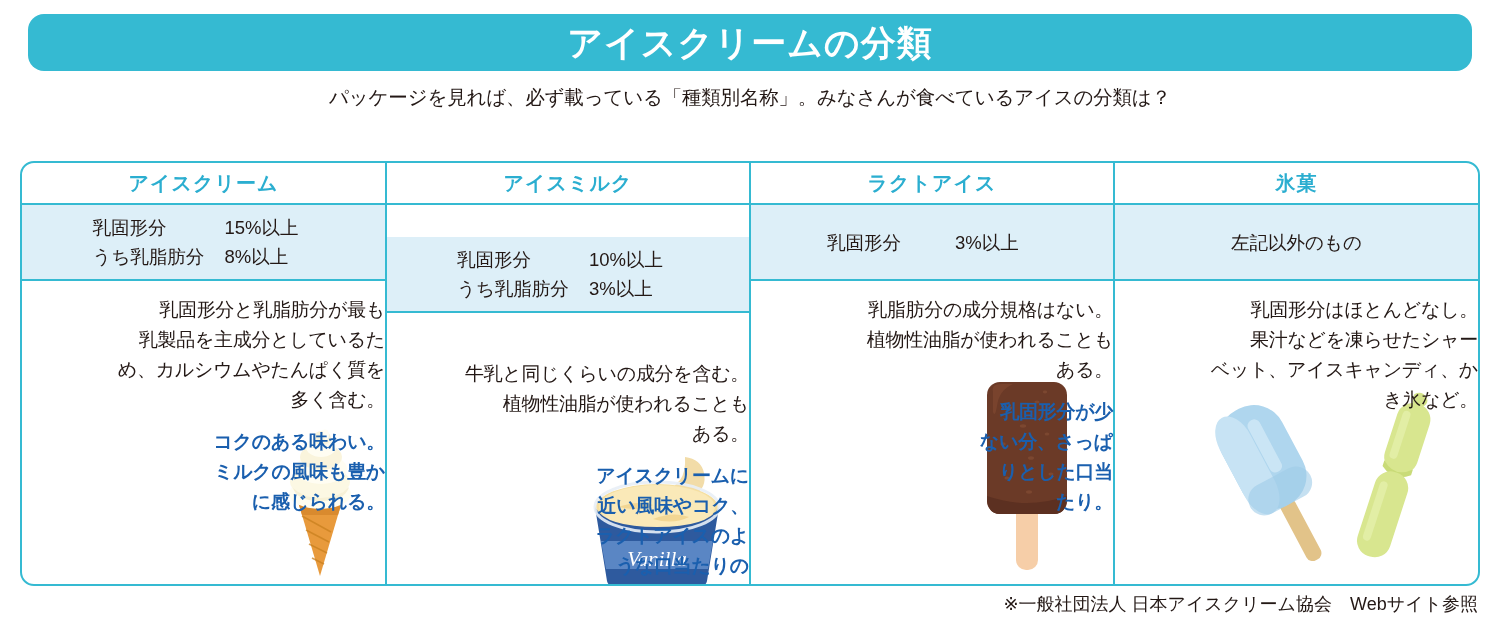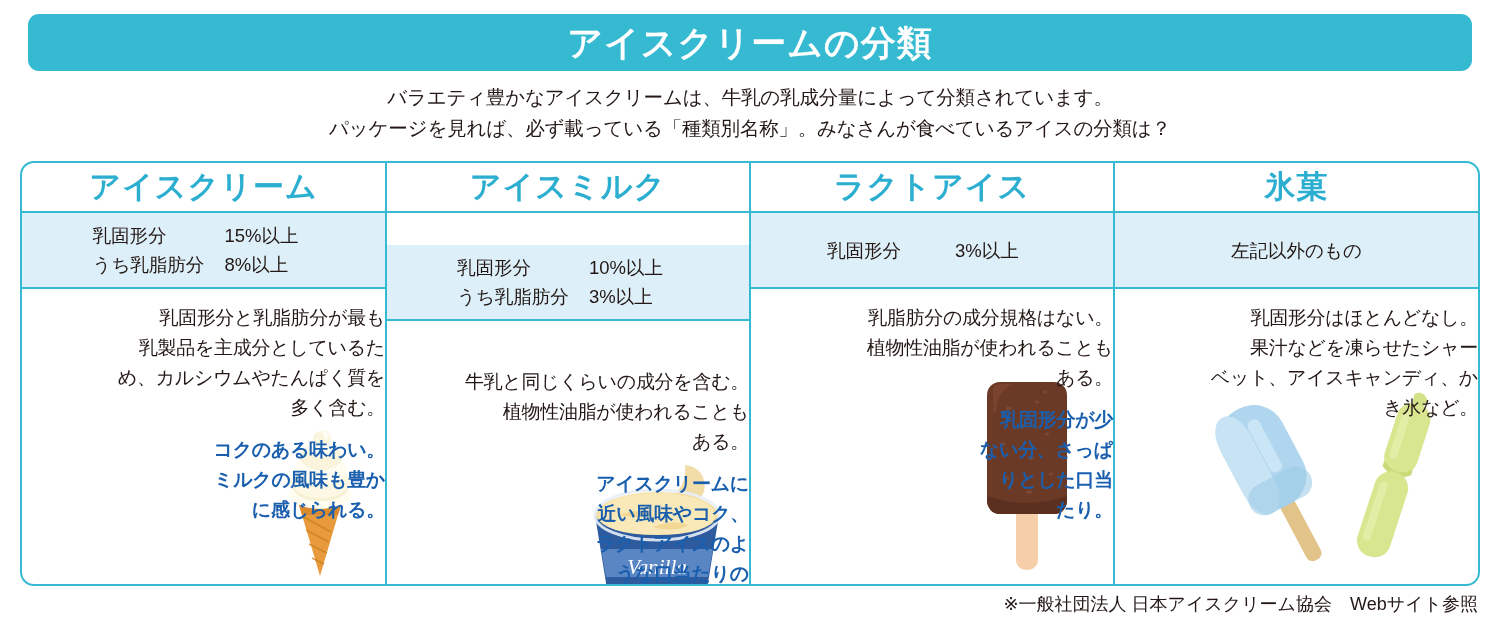--- a/index.html
+++ b/index.html
@@ -16,21 +16,21 @@
   }
 
   
   .banner {
     position: absolute;
     left: 28px;
     top: 14px;
     width: 1444px;
     height: 57px;
     background: #35BAD2;
-    border-radius: 11px;
+    border-radius: 16px;
     display: flex;
     align-items: center;
     justify-content: center;
     box-sizing: border-box;
   }
   .banner-title {
     color: #ffffff;
     font-size: 35px;
     font-weight: bold;
     letter-spacing: 1px;
@@ -73,26 +73,26 @@
     flex-direction: column;
     border-right: 2px solid #35BAD2;
   }
   .col:last-child { border-right: none; }
   .col-1 { width: 365px; }
   .col-2 { width: 364px; gap: 32px; }
   .col-3 { width: 364px; }
   .col-4 { width: 363px; }
 
   .col-head {
-    height: 50px;
+    height: 42px;
     display: flex;
     align-items: center;
     justify-content: center;
     color: #2BAED0;
-    font-size: 31px;
+    font-size: 20px;
     font-weight: bold;
     letter-spacing: 1px;
     border-bottom: 2px solid #35BAD2;
     box-sizing: border-box;
     flex: none;
   }
 
   .col-spec {
     height: 76px;
     background: #DDEFF8;
@@ -169,21 +169,20 @@
   }
 </style>
 </head>
 <body>
 
 <div class="banner">
   <div class="banner-title">アイスクリームの分類</div>
 </div>
 
 <div class="intro">
-  <span class="intro-line">バラエティ豊かなアイスクリームは、牛乳の乳成分量によって分類されています。</span>
   <span class="intro-line">パッケージを見れば、必ず載っている「種類別名称」。みなさんが食べているアイスの分類は？</span>
 </div>
 
 <div class="table">
 
   <div class="col col-1">
     <div class="col-head">アイスクリーム</div>
     <div class="col-spec">
       <div class="spec-row">
         <span class="spec-label">乳固形分</span>

